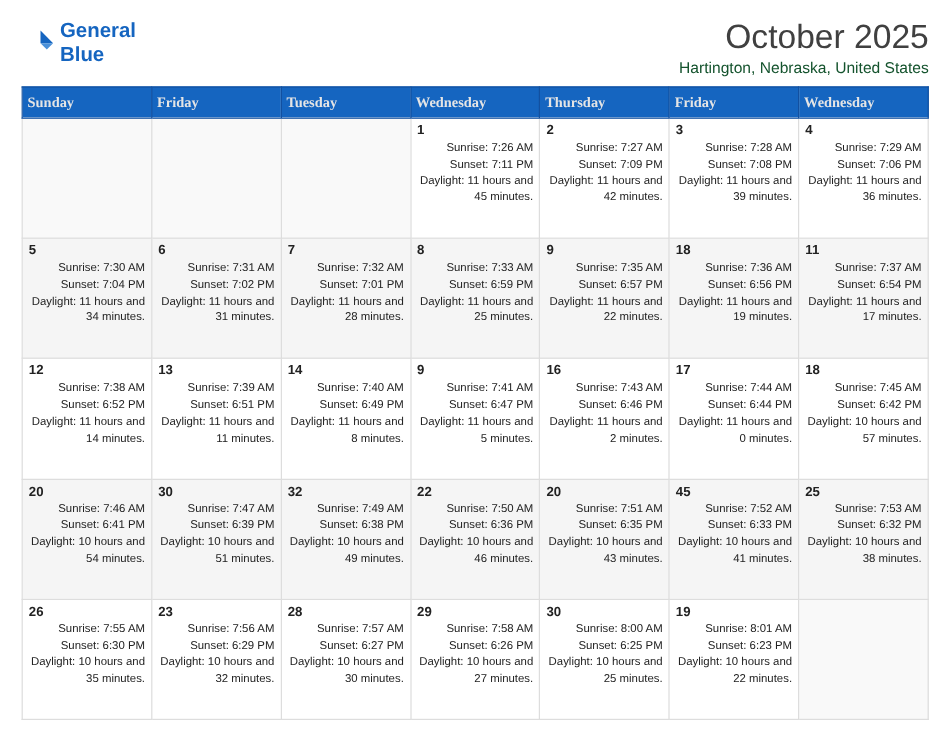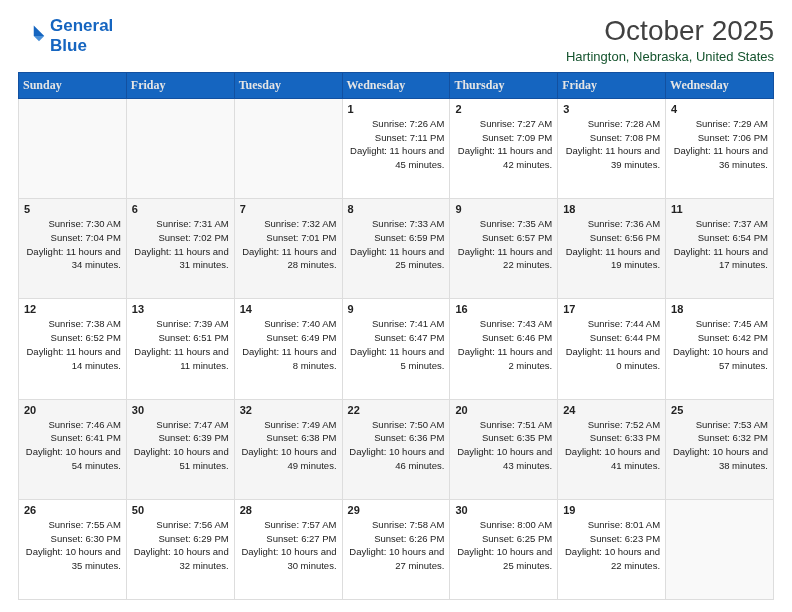--- a/index.html
+++ b/index.html
@@ -233,35 +233,35 @@
           </td>
           <td>
             <span class="day-num">22</span>
             <div class="day-info">Sunrise: 7:50 AM<br>Sunset: 6:36 PM<br>Daylight: 10 hours and 46 minutes.</div>
           </td>
           <td>
             <span class="day-num">20</span>
             <div class="day-info">Sunrise: 7:51 AM<br>Sunset: 6:35 PM<br>Daylight: 10 hours and 43 minutes.</div>
           </td>
           <td>
-            <span class="day-num">24</span>
+            <span class="day-num">45</span>
             <div class="day-info">Sunrise: 7:52 AM<br>Sunset: 6:33 PM<br>Daylight: 10 hours and 41 minutes.</div>
           </td>
           <td>
             <span class="day-num">25</span>
             <div class="day-info">Sunrise: 7:53 AM<br>Sunset: 6:32 PM<br>Daylight: 10 hours and 38 minutes.</div>
           </td>
         </tr>
         <tr class="row-odd">
           <td>
             <span class="day-num">26</span>
             <div class="day-info">Sunrise: 7:55 AM<br>Sunset: 6:30 PM<br>Daylight: 10 hours and 35 minutes.</div>
           </td>
           <td>
-            <span class="day-num">50</span>
+            <span class="day-num">23</span>
             <div class="day-info">Sunrise: 7:56 AM<br>Sunset: 6:29 PM<br>Daylight: 10 hours and 32 minutes.</div>
           </td>
           <td>
             <span class="day-num">28</span>
             <div class="day-info">Sunrise: 7:57 AM<br>Sunset: 6:27 PM<br>Daylight: 10 hours and 30 minutes.</div>
           </td>
           <td>
             <span class="day-num">29</span>
             <div class="day-info">Sunrise: 7:58 AM<br>Sunset: 6:26 PM<br>Daylight: 10 hours and 27 minutes.</div>
           </td>

